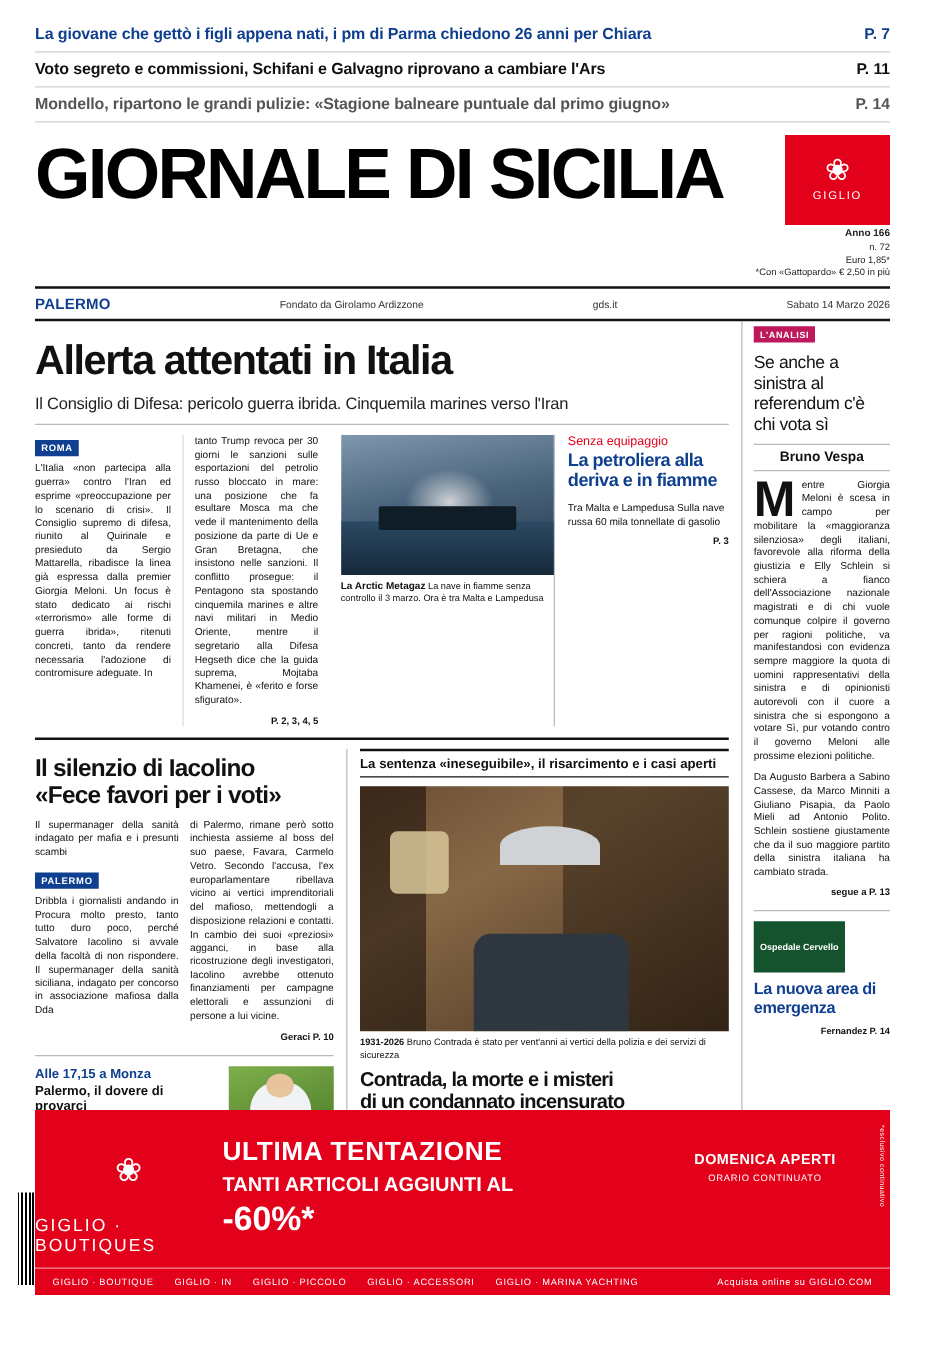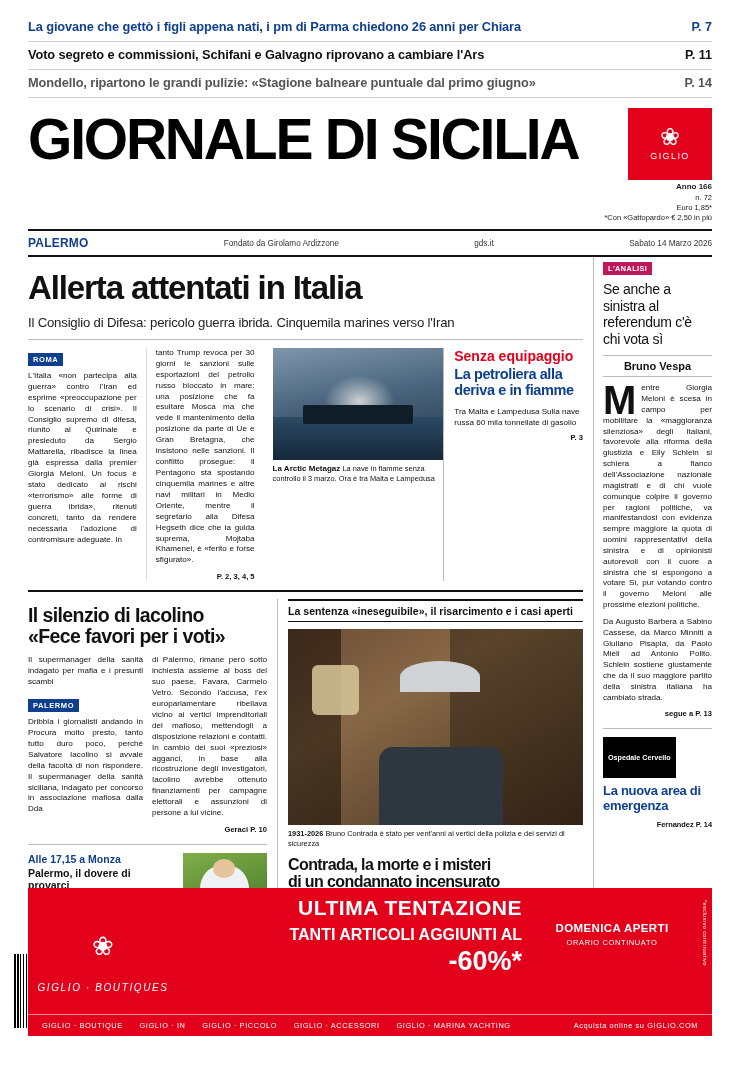--- a/index.html
+++ b/index.html
@@ -89,21 +89,21 @@
     width:100%; height:112px;
     background:linear-gradient(170deg,#7f97ad 0%, #49647c 45%, #24384a 100%);
     position:relative; overflow:hidden;
   }
   .photo .sea { position:absolute; left:0; right:0; bottom:0; height:38%; background:linear-gradient(#2b4a63,#16283a); }
   .photo .ship { position:absolute; left:18%; bottom:32%; width:64%; height:17%; background:#101c26; border-radius:2px;}
   .photo .smoke { position:absolute; left:30%; bottom:46%; width:42%; height:30%; background:radial-gradient(ellipse at 50% 80%, rgba(230,230,230,.85), rgba(200,200,200,0) 70%); }
   .photo-cap { font-size:7.4px; line-height:1.3; margin-top:4px; }
   .photo-cap b { font-size:8px; }
 
-  .brief-title { color:#e2001a; font-weight:bold; font-size:14px; margin-bottom:3px; }
+  .brief-title { color:#e2001a; font-weight:normal; font-size:10px; margin-bottom:3px; }
   .brief-head { font-size:14.5px; line-height:1.1; color:#0f3f8f; font-weight:bold; letter-spacing:-0.4px; margin-bottom:8px;}
   .brief-body { font-size:8.1px; line-height:1.35; color:#111; }
   .brief-page { font-size:7.6px; font-weight:bold; text-align:right; margin-top:4px; }
 
   hr.rule { border:none; border-top:1px solid #bbb; margin:10px 0 8px 0; }
   hr.rule-dark { border:none; border-top:2px solid #111; margin:9px 0 7px 0; }
 
   
   .mid-grid { display:flex; margin-top:6px; }
   .mid-left { width:250px; padding-right:10px; border-right:1px solid #bbb; }
@@ -154,33 +154,33 @@
   
   .an-tag {
     display:inline-block; background:#be185d; color:#fff; font-size:7.2px;
     font-weight:bold; padding:2px 5px; letter-spacing:0.5px;
   }
   .an-head { font-size:14px; line-height:1.18; margin:6px 0 8px 0; letter-spacing:-0.3px; }
   .an-author { font-weight:bold; font-size:11px; text-align:center; border-top:1px solid #bbb; border-bottom:1px solid #bbb; padding:4px 0; }
   .dropcap { float:left; font-size:40px; line-height:30px; font-weight:bold; padding:2px 5px 0 0; }
   .an-body { font-size:8.1px; line-height:1.34; text-align:justify; margin-top:6px; }
   .an-cont { font-size:7.6px; font-weight:bold; text-align:right; margin-top:5px; }
-  .osp-tag { display:inline-block; background:#000000; color:#fff; font-size:7.2px; font-weight:bold; padding:16px 5px;text-align:center; }
+  .osp-tag { display:inline-block; background:#14532d; color:#fff; font-size:7.2px; font-weight:bold; padding:16px 5px;text-align:center; }
   .osp-head { font-size:13px; line-height:1.15; color:#0f3f8f; font-weight:bold; margin:6px 0 6px 0; letter-spacing:-0.3px;}
   .osp-ref { font-size:7.4px; font-weight:bold; text-align:right; }
 
   
   .ad {
     position:absolute; left:28px; right:28px; bottom:44px;
     height:148px; background:#e2001a; color:#fff; display:flex;
   }
   .ad-left { width:150px; display:flex; align-items:center; justify-content:center; flex-direction:column; }
   .ad-logo-mark { font-size:26px; }
-  .ad-logo-text { font-size:10px; letter-spacing:1.6px; margin-top:20px;font-style:italic; }
-  .ad-center { flex:1; text-align:right; padding-top:8px; }
+  .ad-logo-text { font-size:14px; letter-spacing:1.6px; margin-top:20px; }
+  .ad-center { flex:1; text-align:left; padding-top:22px; }
   .ad-l1 { font-size:21px; font-weight:bold; letter-spacing:0.5px; }
   .ad-l2 { font-size:16px; font-weight:bold; margin-top:6px; }
   .ad-l3 { font-size:27px; font-weight:bold; margin-top:2px; }
   .ad-right { width:190px; padding:34px 10px 0 0; text-align:center; }
   .ad-r1 { font-size:11.5px; font-weight:bold; letter-spacing:0.4px; }
   .ad-r2 { font-size:7.5px; letter-spacing:0.6px; margin-top:4px; }
   .ad-vert { position:absolute; right:4px; top:12px; font-size:5.6px; writing-mode:vertical-rl; letter-spacing:0.4px; }
   .ad-foot {
     position:absolute; left:0; right:0; bottom:0; height:22px;
     border-top:1px solid rgba(255,255,255,.55);

